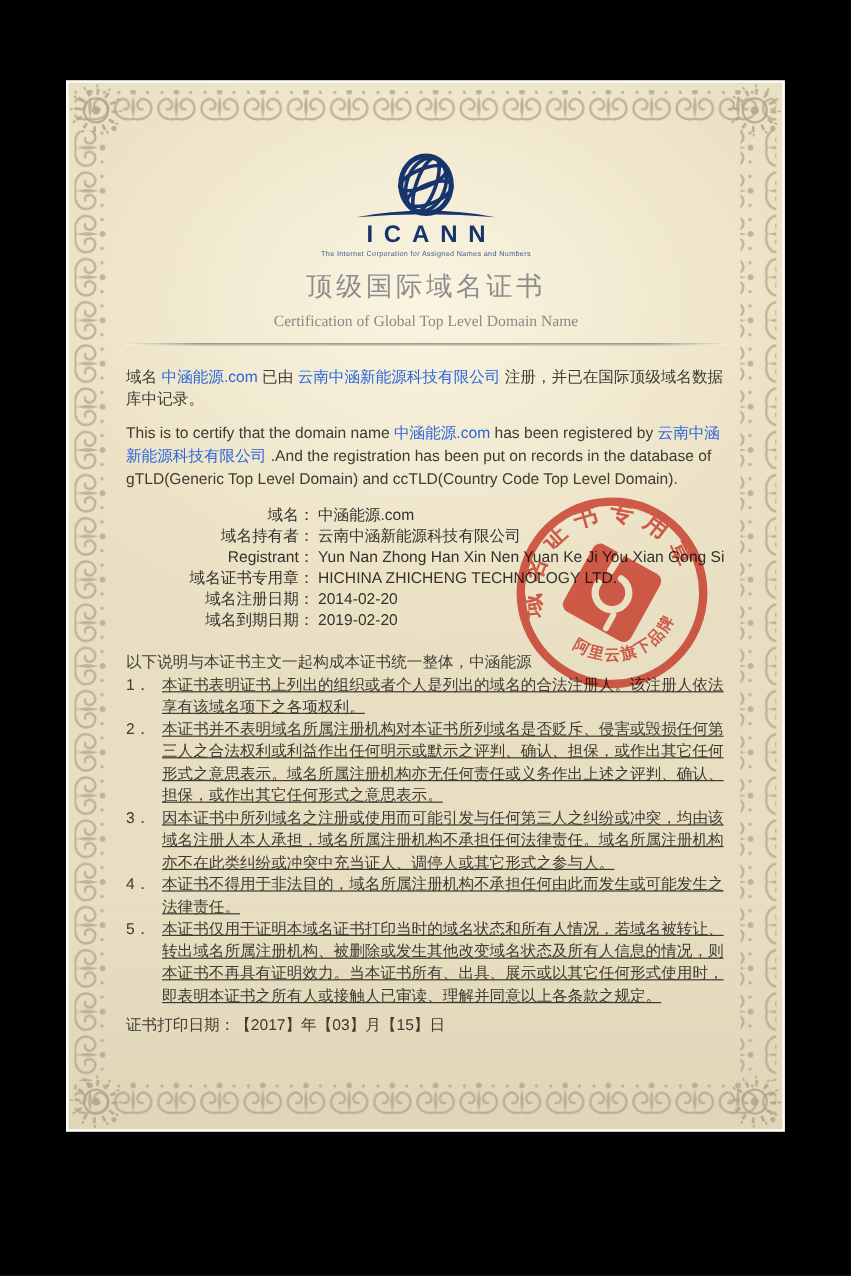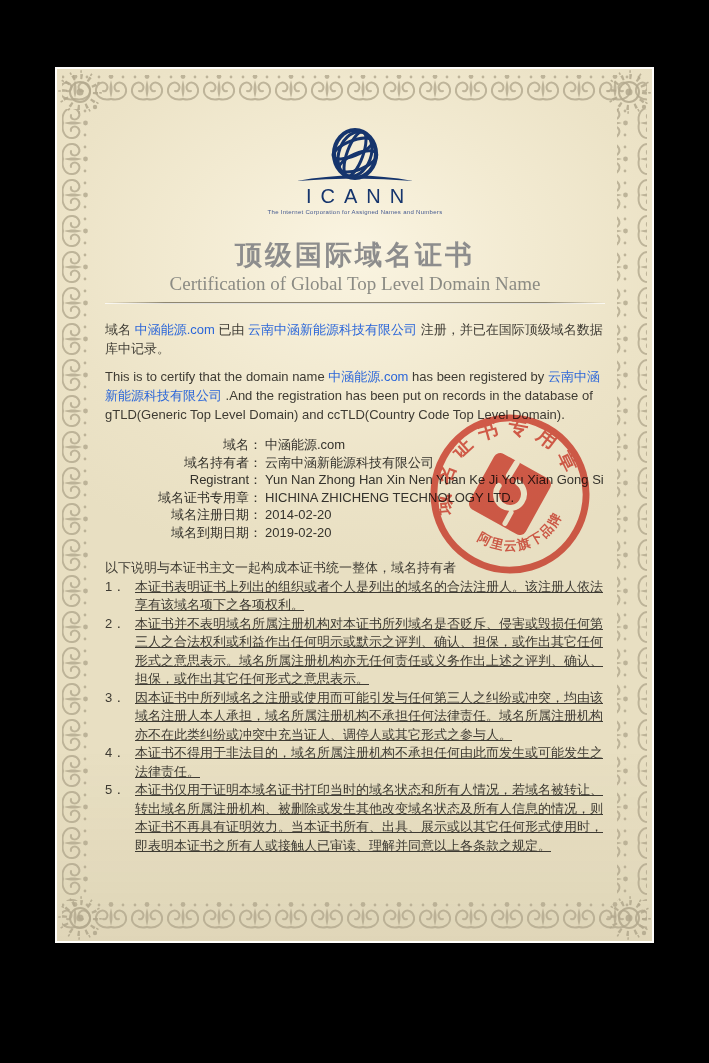--- a/index.html
+++ b/index.html
@@ -8,24 +8,24 @@
     position:absolute;left:55px;top:67px;width:599px;height:876px;box-sizing:border-box;
     border:2px solid rgba(255,255,255,.92);
     background:
       linear-gradient(180deg, rgba(0,0,0,0) 78%, rgba(110,95,60,.07) 100%),
       radial-gradient(420px 320px at 50% 21%, #faf4e1 0%, #f2ead1 42%, #ece3c7 72%, #e8dfc2 100%);
   }
   .ornament{position:absolute;left:0;top:0;}
   .content{position:absolute;left:48px;top:0;width:500px;color:#3e3b33;font-size:13px;z-index:2;}
   .logo-block{margin-top:56px;text-align:center;}
   .globe{display:block;margin:0 auto;}
-  .wordmark{font-size:20px;font-weight:normal;letter-spacing:9px;padding-left:9px;color:#16356d;margin-top:2px;}
+  .wordmark{font-size:20px;font-weight:bold;letter-spacing:9px;padding-left:9px;color:#16356d;margin-top:2px;}
   .tagline{font-size:6px;color:#44598f;letter-spacing:.3px;margin-top:1px;}
-  .title{margin-top:24px;text-align:center;font-size:27px;line-height:32px;font-weight:bold;color:#8d8d8d;letter-spacing:3px;}
-  .subtitle{margin-top:2px;text-align:center;font-family:"Liberation Serif",serif;font-size:19px;line-height:21px;color:#8b8b84;}
+  .title{margin-top:8px;text-align:center;font-size:22px;line-height:32px;font-weight:normal;color:#8d8d8d;letter-spacing:3px;}
+  .subtitle{margin-top:2px;text-align:center;font-family:"Liberation Serif",serif;font-size:13px;line-height:21px;color:#8b8b84;}
   .divider{margin-top:8px;height:1px;
     background:linear-gradient(90deg,rgba(125,117,95,0) 0%,rgba(125,117,95,.85) 12%,rgba(125,117,95,.85) 88%,rgba(125,117,95,0) 100%);
     border-bottom:1px solid rgba(255,255,255,.75);}
   .p1{margin:16px 0 0 0;line-height:19px;}
   .p2{margin:9px 0 12px 0;line-height:19px;}
   .hl{color:#2b66d9;}
   .details{line-height:17.5px;color:#34322c;}
   .drow{display:flex;}
   .dlabel{flex:none;width:157px;text-align:right;}
   .dval{flex:1;padding-left:3px;}
@@ -126,21 +126,21 @@
         <span class="dlabel">域名注册日期：</span>
         <span class="dval">2014-02-20</span>
       </div>
       <div class="drow">
         <span class="dlabel">域名到期日期：</span>
         <span class="dval">2019-02-20</span>
       </div>
     </div>
 
     <div class="terms">
-      <div>以下说明与本证书主文一起构成本证书统一整体，域名持有者</div>
+      <div>以下说明与本证书主文一起构成本证书统一整体，中涵能源</div>
       <div class="term">
         <span class="tnum">1．</span>
         <span class="ttext">本证书表明证书上列出的组织或者个人是列出的域名的合法注册人。该注册人依法享有该域名项下之各项权利。</span>
       </div>
       <div class="term">
         <span class="tnum">2．</span>
         <span class="ttext">本证书并不表明域名所属注册机构对本证书所列域名是否贬斥、侵害或毁损任何第三人之合法权利或利益作出任何明示或默示之评判、确认、担保，或作出其它任何形式之意思表示。域名所属注册机构亦无任何责任或义务作出上述之评判、确认、担保，或作出其它任何形式之意思表示。</span>
       </div>
       <div class="term">
         <span class="tnum">3．</span>
@@ -149,20 +149,21 @@
       <div class="term">
         <span class="tnum">4．</span>
         <span class="ttext">本证书不得用于非法目的，域名所属注册机构不承担任何由此而发生或可能发生之法律责任。</span>
       </div>
       <div class="term">
         <span class="tnum">5．</span>
         <span class="ttext">本证书仅用于证明本域名证书打印当时的域名状态和所有人情况，若域名被转让、转出域名所属注册机构、被删除或发生其他改变域名状态及所有人信息的情况，则本证书不再具有证明效力。当本证书所有、出具、展示或以其它任何形式使用时，即表明本证书之所有人或接触人已审读、理解并同意以上各条款之规定。</span>
       </div>
     </div>
 
+    <div class="date">证书打印日期：【2017】年【03】月【15】日</div>
   </div>
 
   <svg class="stamp" width="180" height="180" viewBox="-90 -90 180 180">
     <g transform="rotate(-16)">
       <circle r="76" fill="none" stroke="#dc5348" stroke-width="7"></circle>
       <path id="arcTop" d="M -59.6 10.5 A 60.5 60.5 0 1 1 59.6 10.5" fill="none"></path>
       <path id="arcBottom" d="M -48.5 28 A 56 56 0 0 0 48.5 28" fill="none"></path>
       <text font-size="20" font-weight="bold" fill="#dc5348" letter-spacing="8">
         <textPath href="#arcTop" startOffset="50%" text-anchor="middle">域名证书专用章</textPath>
       </text>

